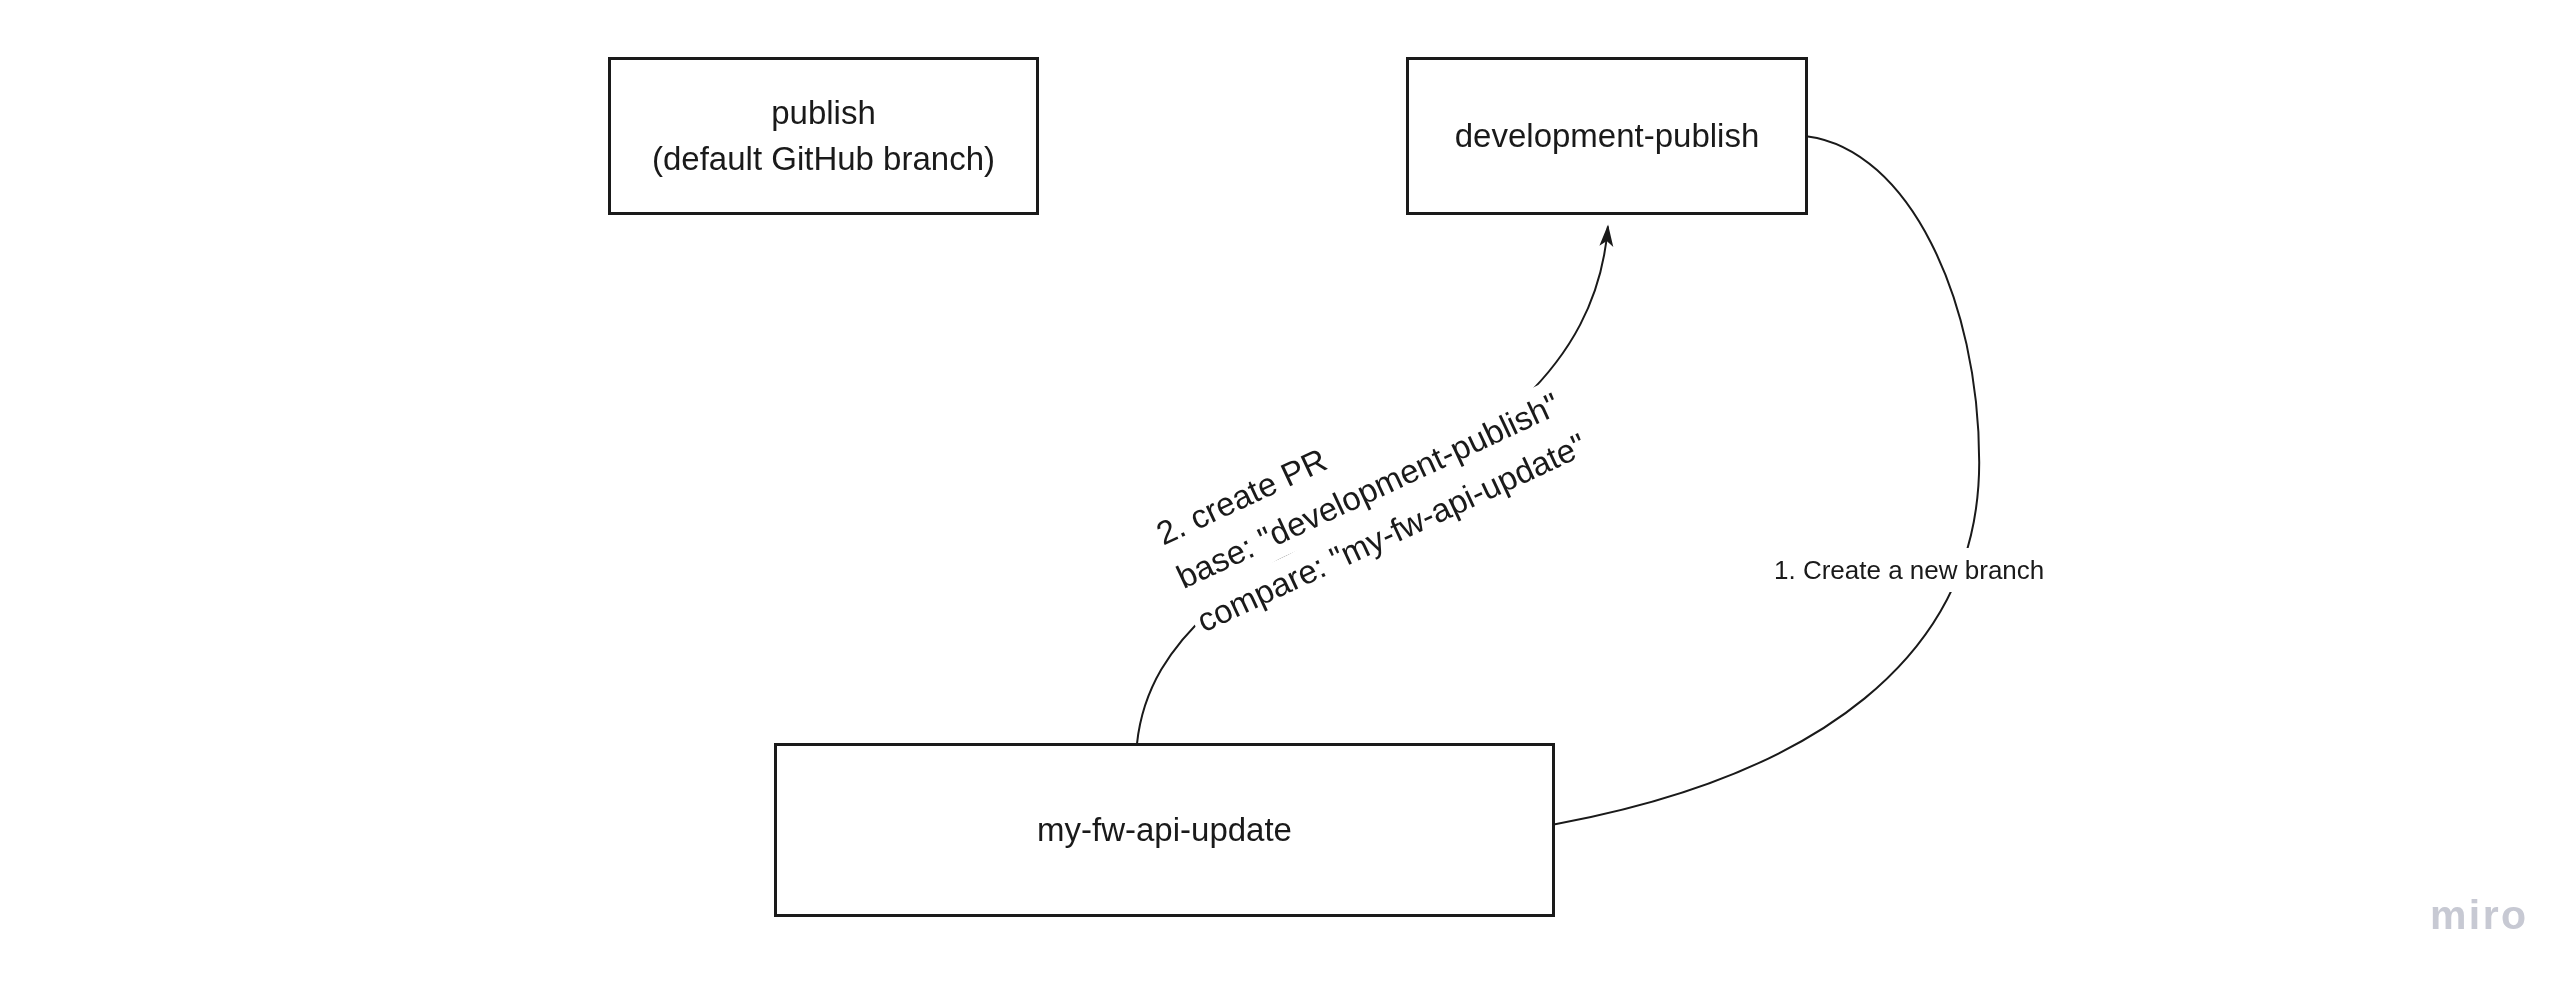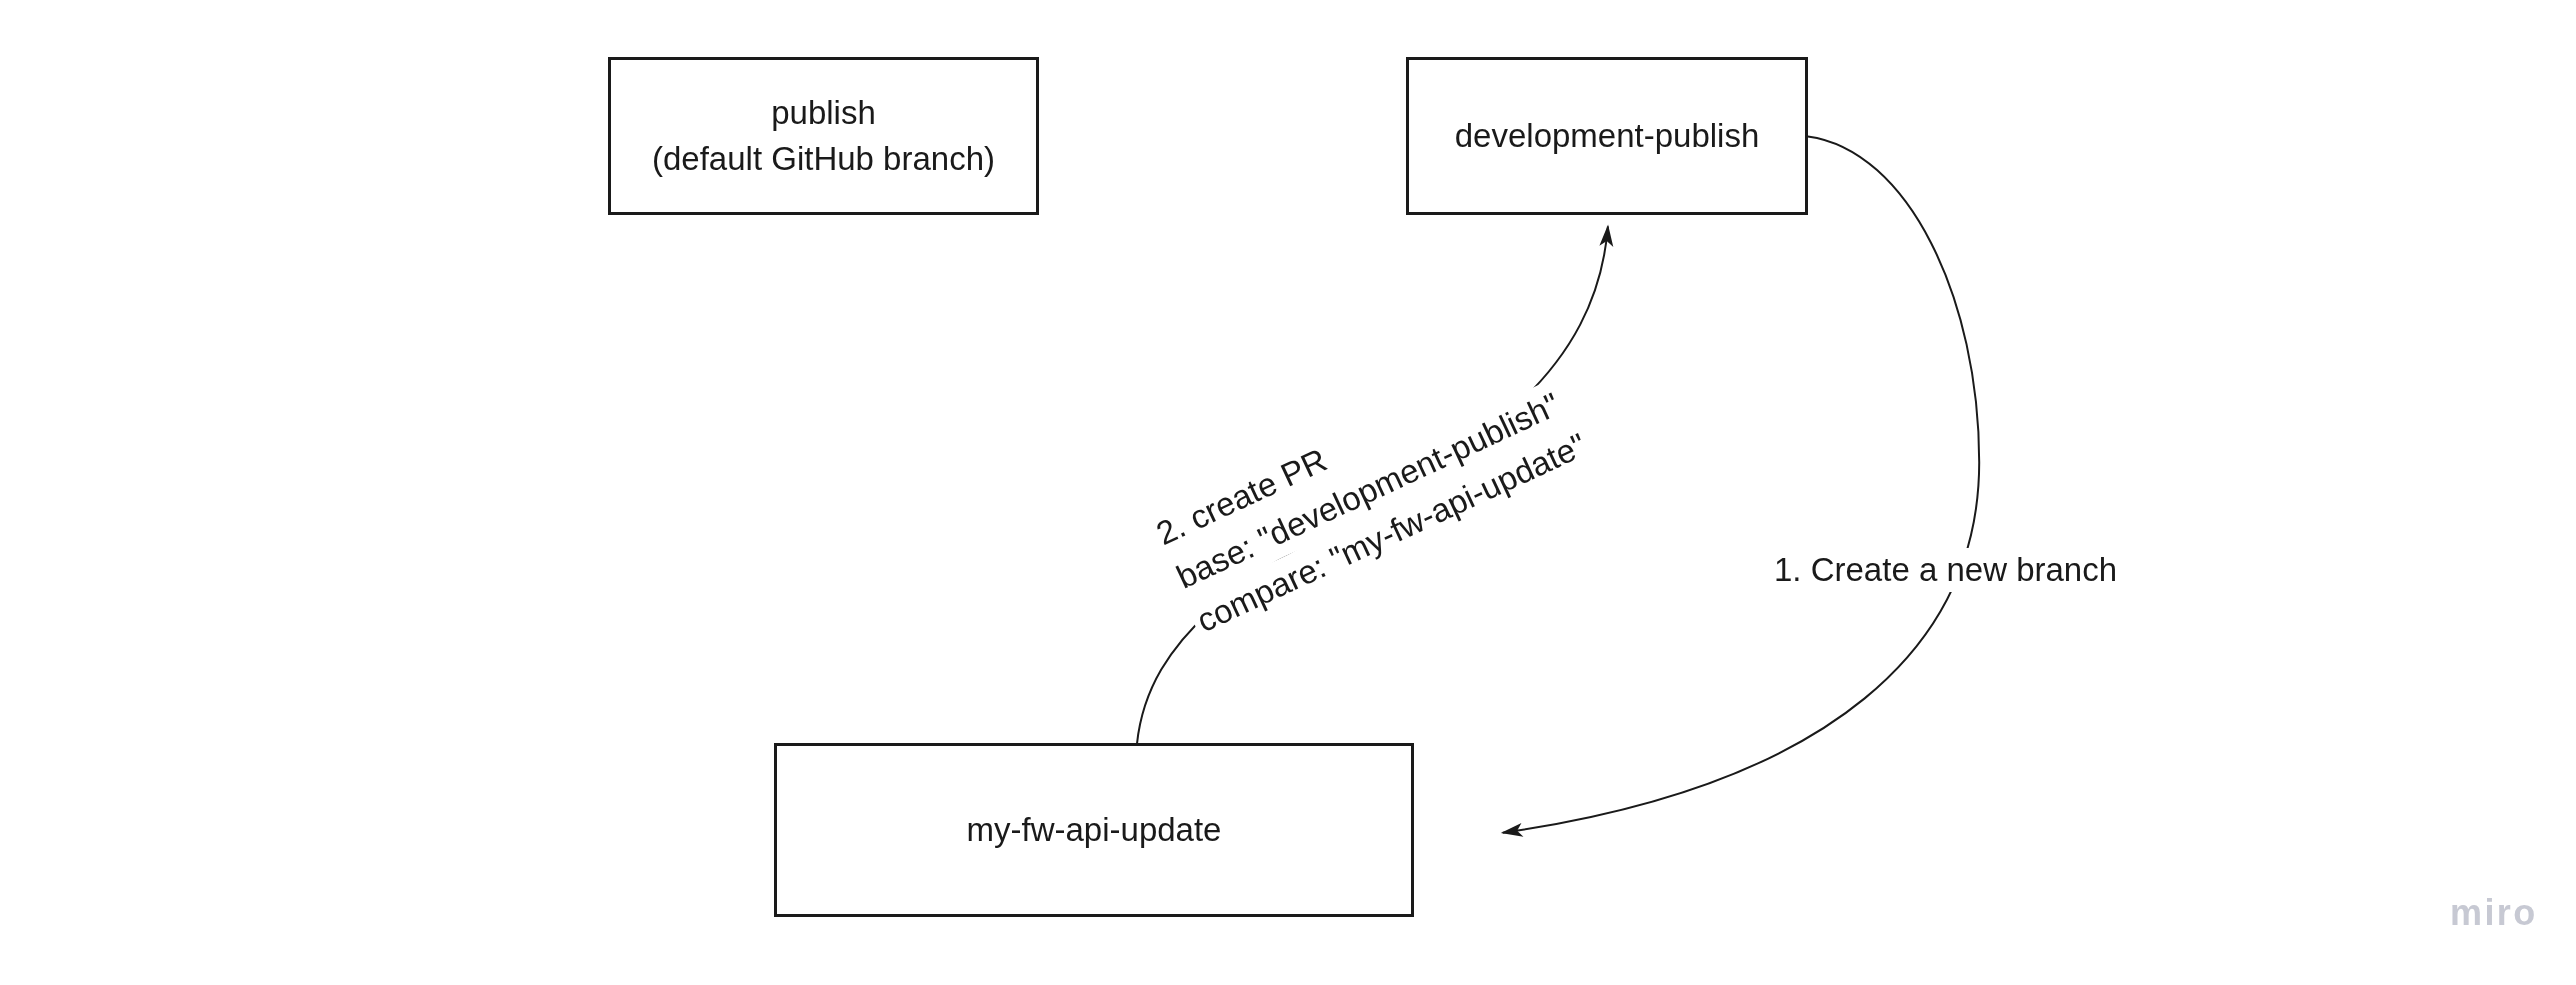--- a/index.html
+++ b/index.html
@@ -45,30 +45,30 @@
   }
   #node-development-publish {
     left: 1406px;
     top: 57px;
     width: 402px;
     height: 158px;
   }
   #node-my-fw-api-update {
     left: 774px;
     top: 743px;
-    width: 640px;
+    width: 781px;
     height: 174px;
   }
   .connector-label-horizontal {
     position: absolute;
     left: 1766px;
     top: 548px;
     background: #ffffff;
     padding: 3.2px 8px;
-    font-size: 33px;
+    font-size: 26px;
     line-height: 38px;
     white-space: nowrap;
     color: #1a1a1a;
   }
   .connector-label-rotated {
     position: absolute;
     left: 1144px;
     top: 516px;
     transform: rotate(-25deg);
     transform-origin: 0 0;
@@ -84,26 +84,25 @@
   }
   .connector-label-rotated .line > span {
     display: inline-block;
     background: #ffffff;
     padding: 0 4.8px;
   }
   #miro-watermark {
     position: absolute;
     left: 2430px;
     top: 892px;
-    font-size: 36px;
+    font-size: 41px;
     font-weight: bold;
     letter-spacing: 2.4px;
     color: #c7c9d3;
     user-select: none;
-    margin-left: 20px;
   }
 </style>
 </head>
 <body>
 
 <div id="canvas">
 
   <svg id="connector-layer" viewBox="0 0 3233 1237" xmlns="http://www.w3.org/2000/svg">
     <defs>
       <marker id="arrowhead" viewBox="0 0 12 8" refX="10.5" refY="4" markerWidth="12" markerHeight="8" orient="auto-start-reverse" markerUnits="strokeWidth">

